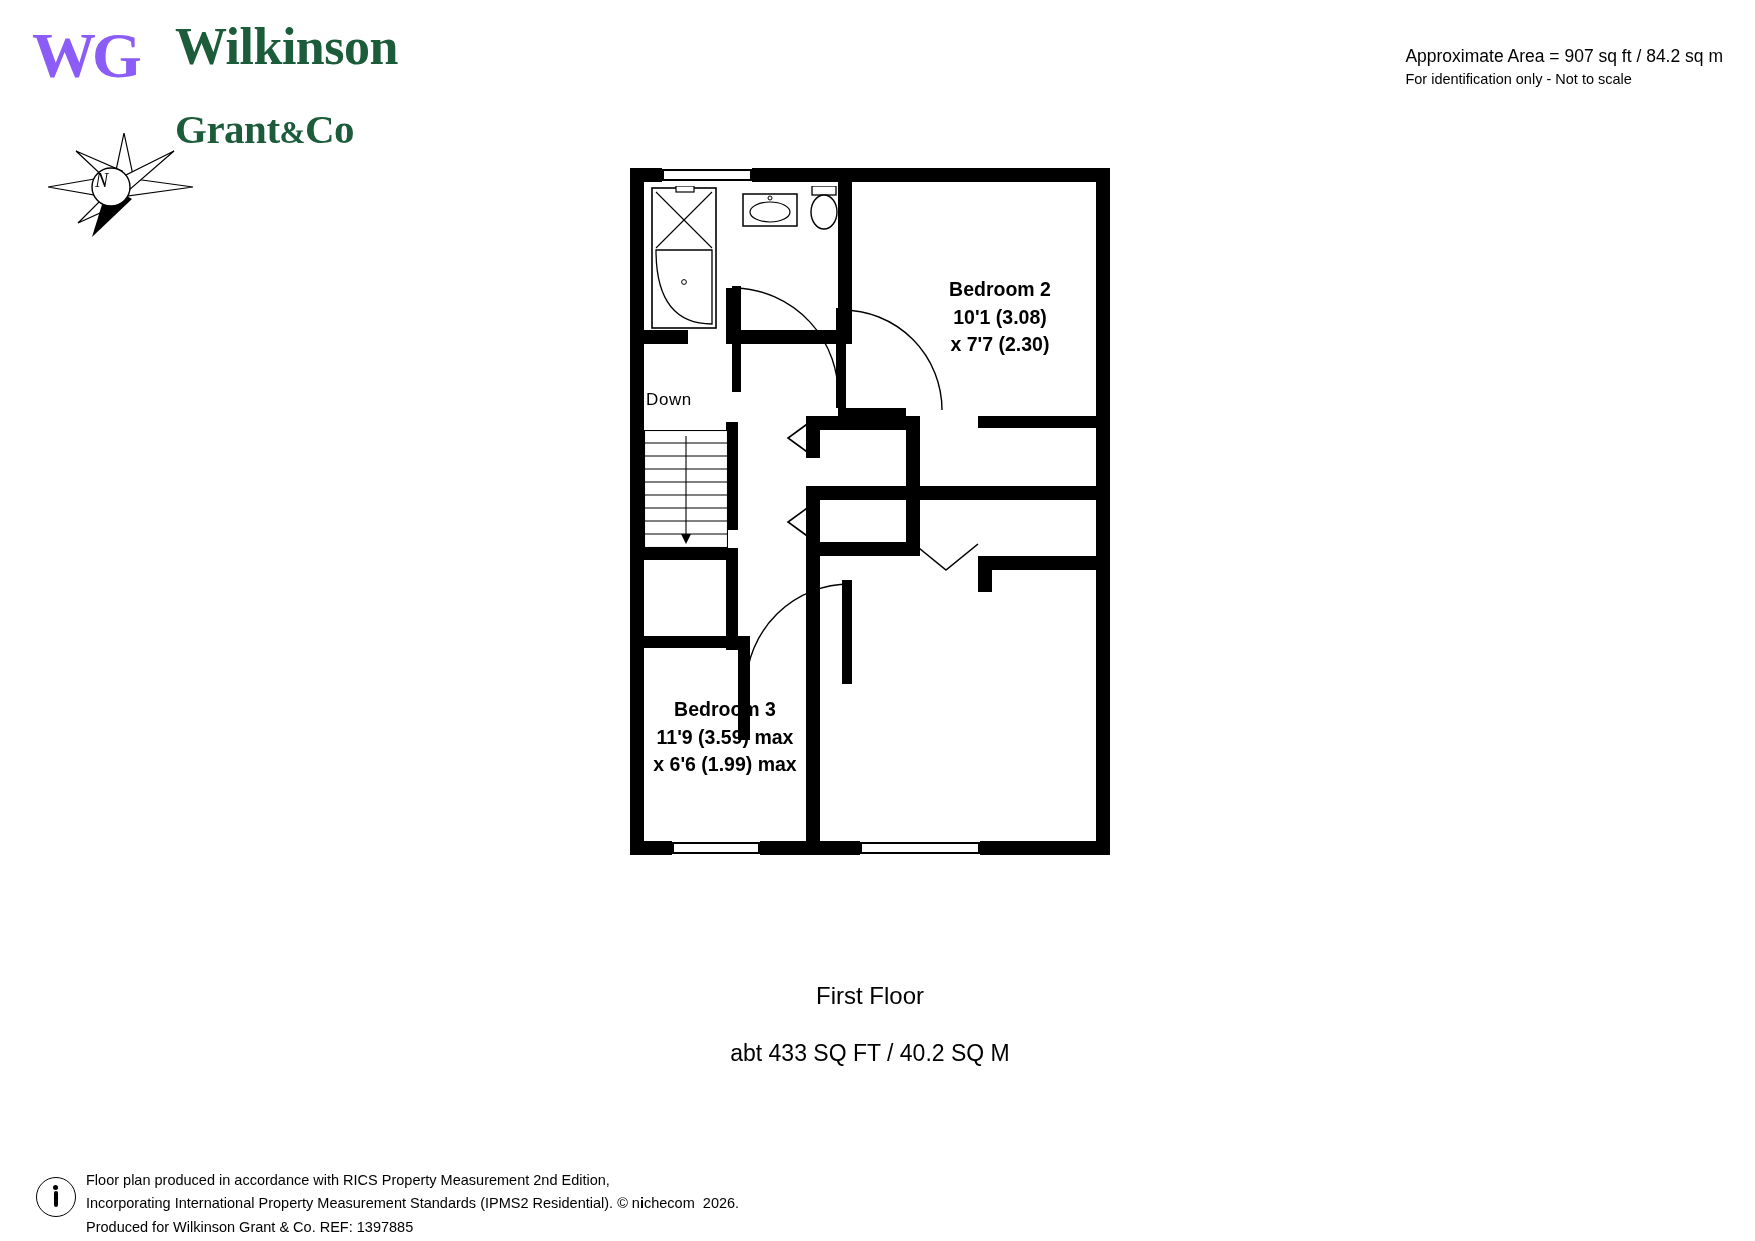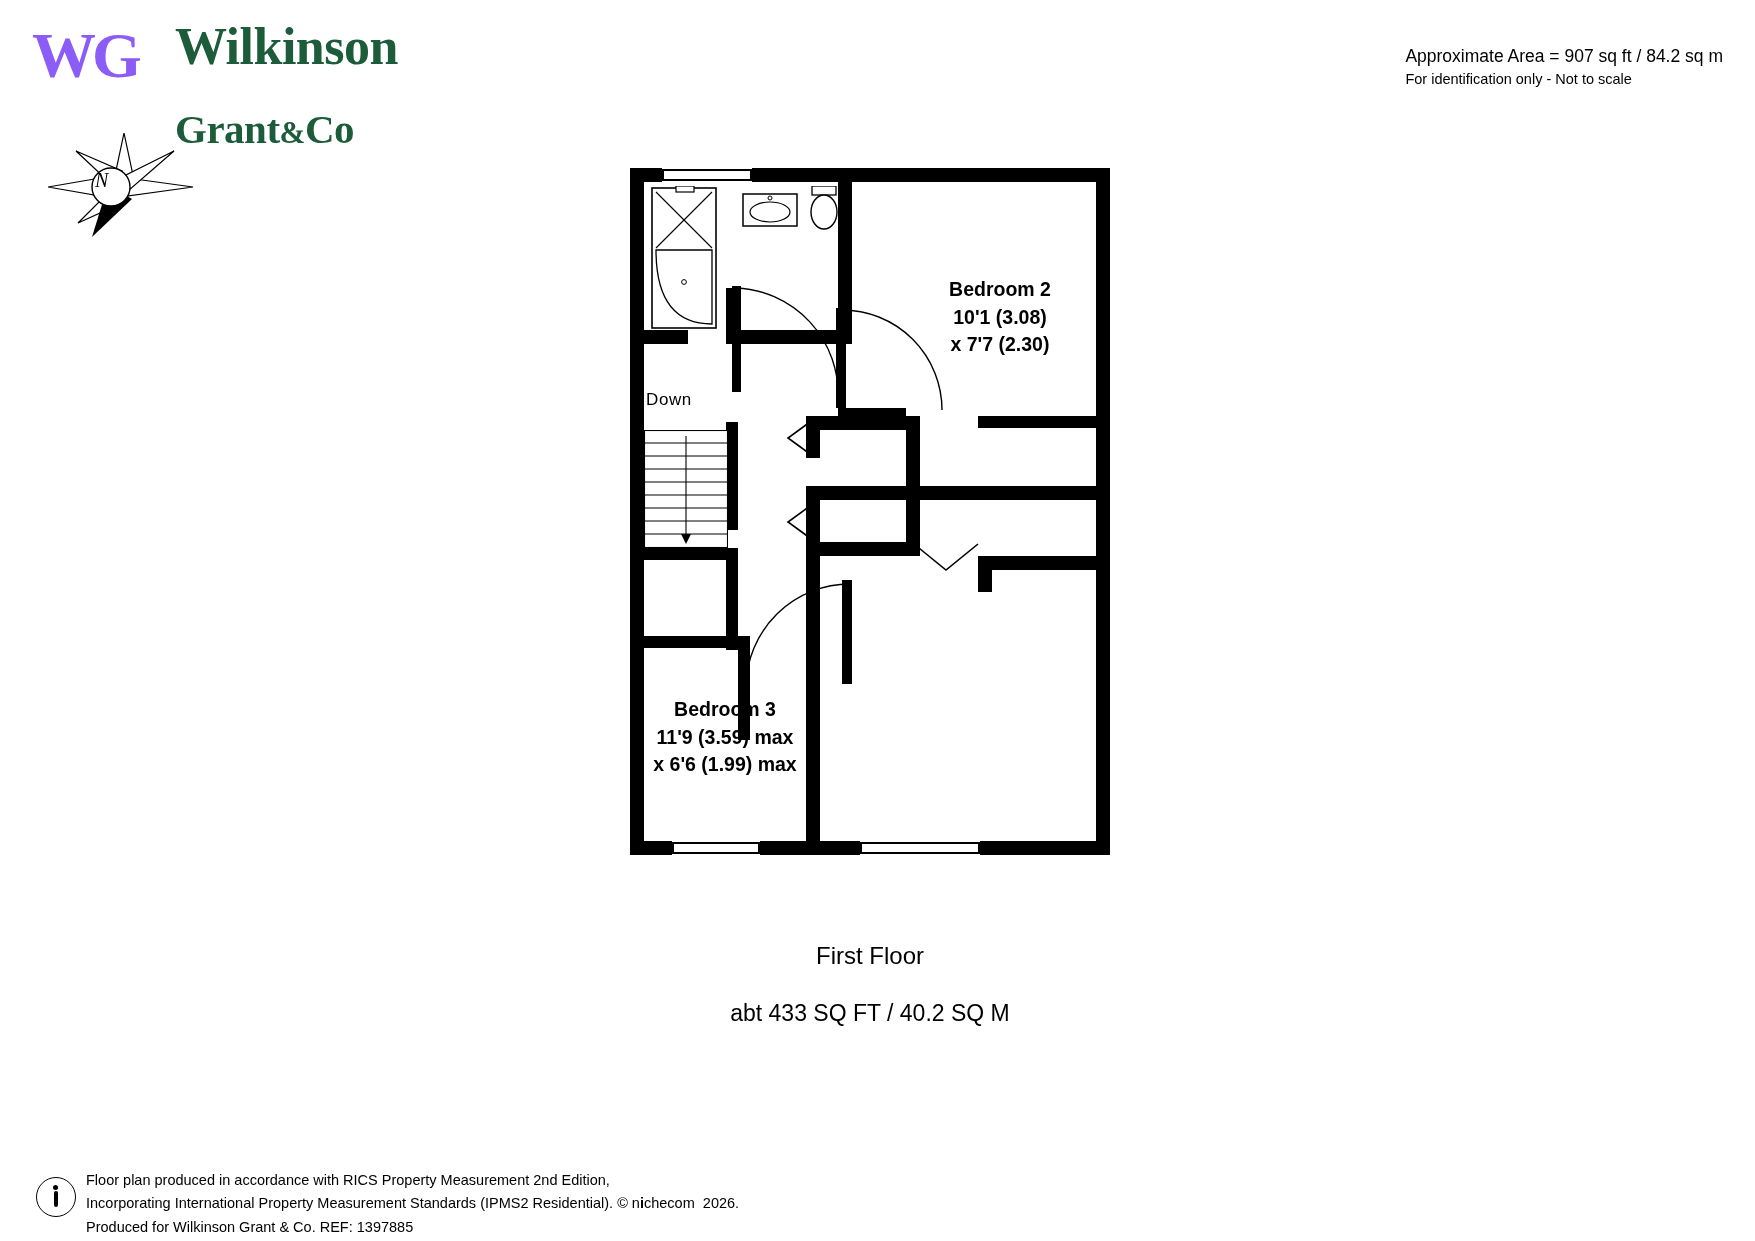--- a/index.html
+++ b/index.html
@@ -113,21 +113,21 @@
   .down-label {
     position: absolute;
     font-size: 17px;
     letter-spacing: 0.6px;
   }
 
   
   #caption {
     position: absolute;
     left: 630px;
-    top: 940px;
+    top: 980px;
     width: 480px;
     text-align: center;
     line-height: 1.35;
   }
   #caption .t1 { font-size: 24px; }
   #caption .t2 { font-size: 23px; margin-top: 26px; }
 
   
   #footer {
     position: absolute;

